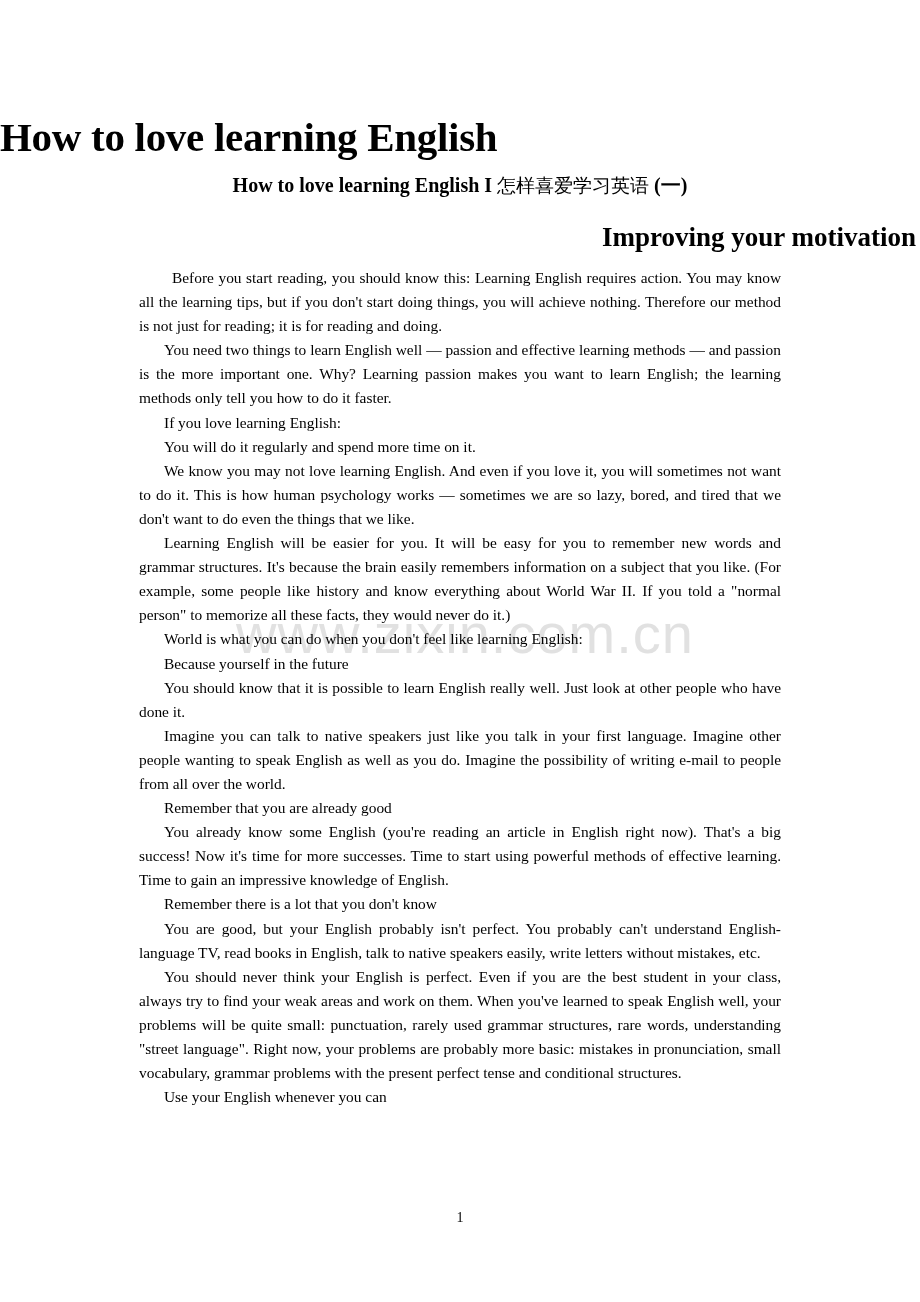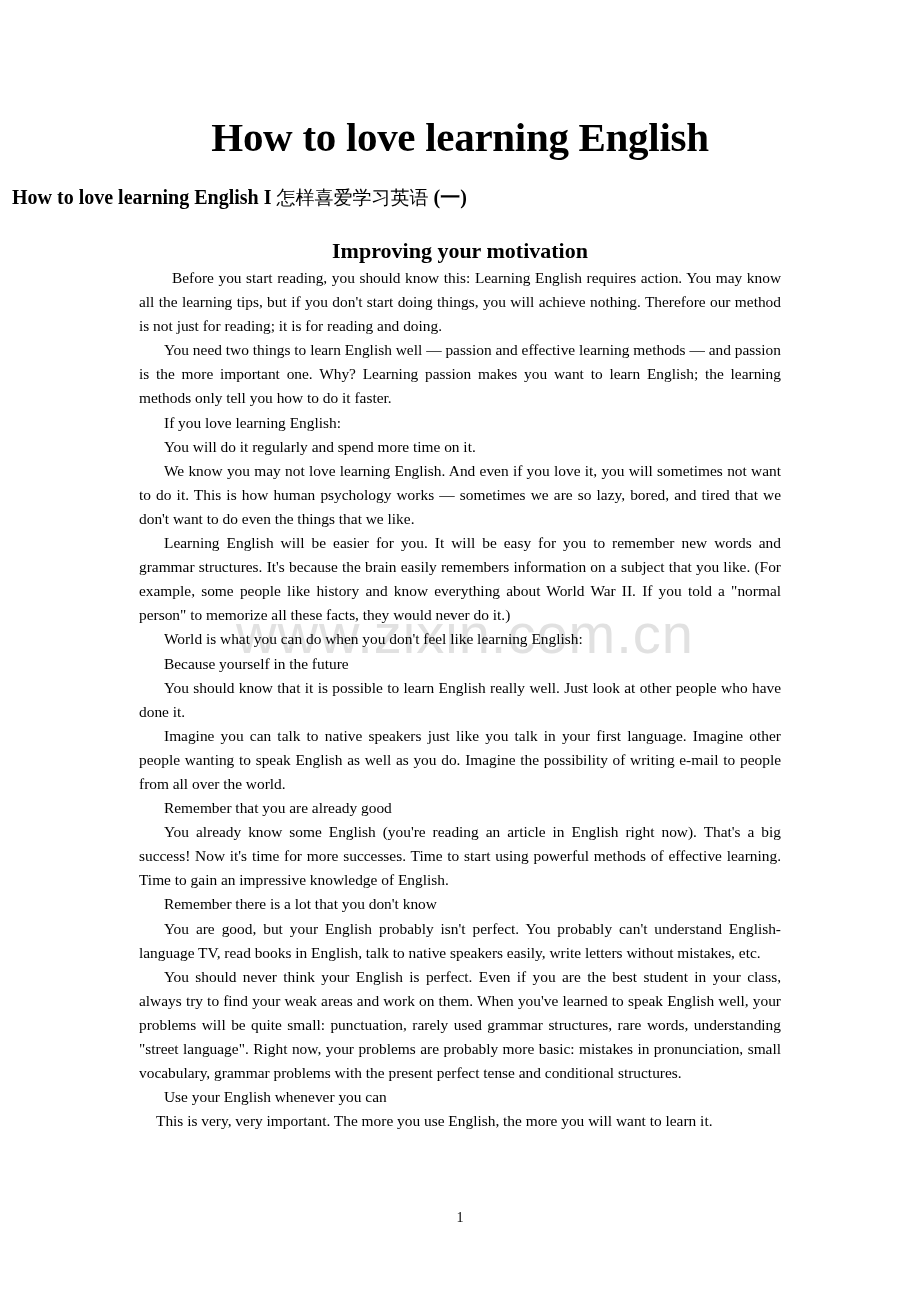--- a/index.html
+++ b/index.html
@@ -19,51 +19,50 @@
       position: absolute;
       left: 0; top: 0;
       width: 920px;
       height: 1302px;
       background: #ffffff;
     }
     .title {
       position: absolute;
       left: 0; right: 0;
       top: 111px;
-      text-align: center;
       font-weight: bold;
       font-size: 41px;
       line-height: 52px;
       letter-spacing: -0.3px;
       margin: 0;
     }
     .subtitle {
       position: absolute;
       left: 0; right: 0;
       top: 172px;
-      text-align: left;
+      text-align: center;
       font-weight: bold;
       font-size: 20px;
       line-height: 26px;
-      margin: 12px;
+      margin: 0;
     }
     .subtitle .cn {
       font-family: "DejaVu Sans", sans-serif;
       font-weight: normal;
       font-size: 19px;
     }
     .section-heading {
       position: absolute;
       left: 0; right: 0;
       top: 220px;
-      text-align: center;
+      text-align: right;
       font-weight: bold;
-      font-size: 22px;
+      font-size: 27px;
       line-height: 26px;
-      margin: 18px;
+      margin: 4px;
     }
     .body-text {
       position: absolute;
       left: 139px;
       top: 266px;
       width: 642px;
       font-size: 15.4px;
       line-height: 24.1px;
     }
     .body-text p {
@@ -124,17 +123,16 @@
     <p>World is what you can do when you don't feel like learning English:</p>
     <p>Because yourself in the future</p>
     <p>You should know that it is possible to learn English really well. Just look at other people who have done it.</p>
     <p>Imagine you can talk to native speakers just like you talk in your first language. Imagine other people wanting to speak English as well as you do. Imagine the possibility of writing e-mail to people from all over the world.</p>
     <p>Remember that you are already good</p>
     <p>You already know some English (you're reading an article in English right now). That's a big success! Now it's time for more successes. Time to start using powerful methods of effective learning. Time to gain an impressive knowledge of English.</p>
     <p>Remember there is a lot that you don't know</p>
     <p>You are good, but your English probably isn't perfect. You probably can't understand English-language TV, read books in English, talk to native speakers easily, write letters without mistakes, etc.</p>
     <p>You should never think your English is perfect. Even if you are the best student in your class, always try to find your weak areas and work on them. When you've learned to speak English well, your problems will be quite small: punctuation, rarely used grammar structures, rare words, understanding "street language". Right now, your problems are probably more basic: mistakes in pronunciation, small vocabulary, grammar problems with the present perfect tense and conditional structures.</p>
     <p class="use">Use your English whenever you can</p>
-    <p class="last">This is very, very important. The more you use English, the more you will want to learn it.</p>
   </div>
 
   <div class="page-number">1</div>
 </div>
 
 </body></html>

